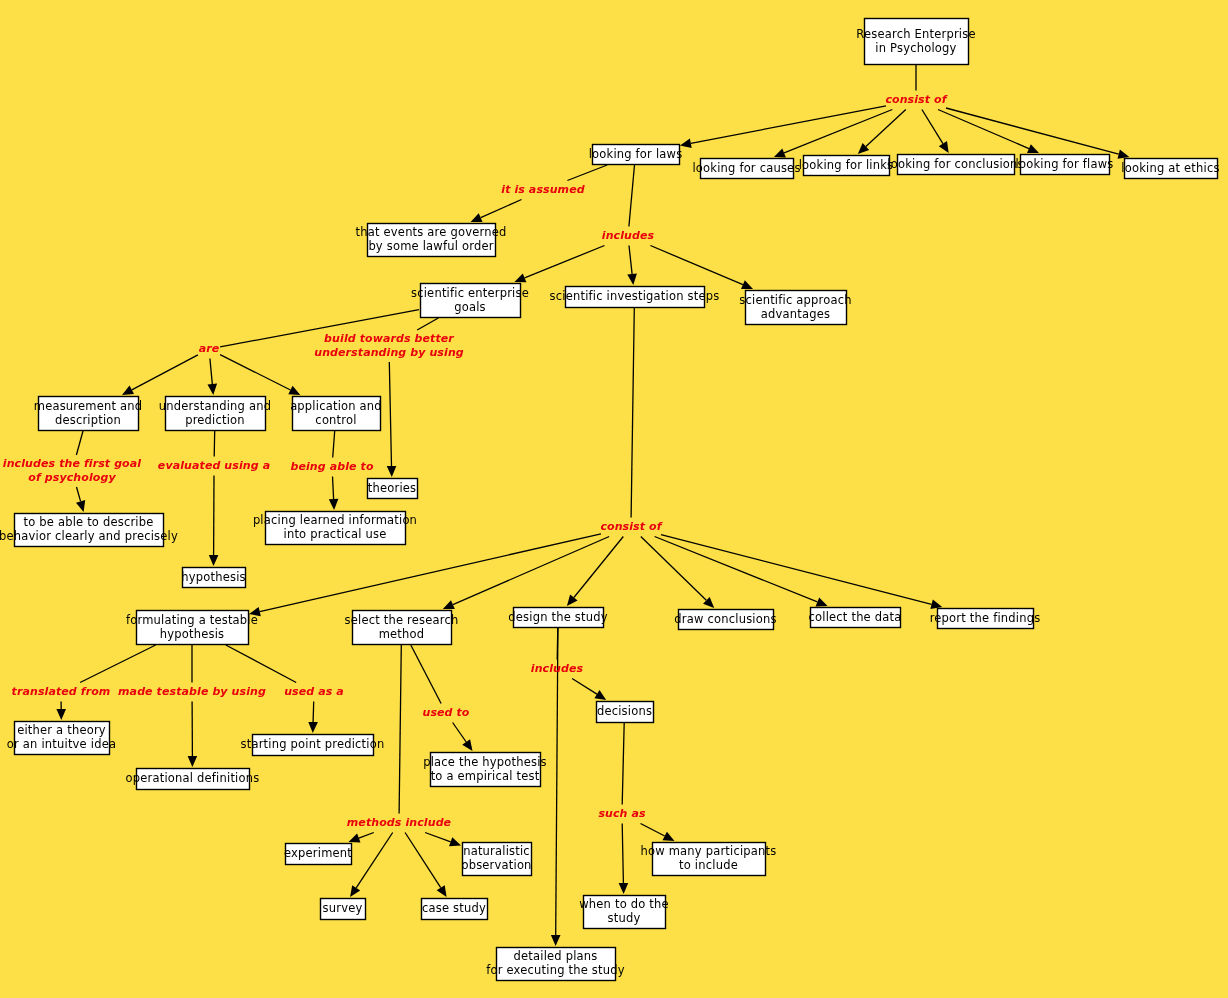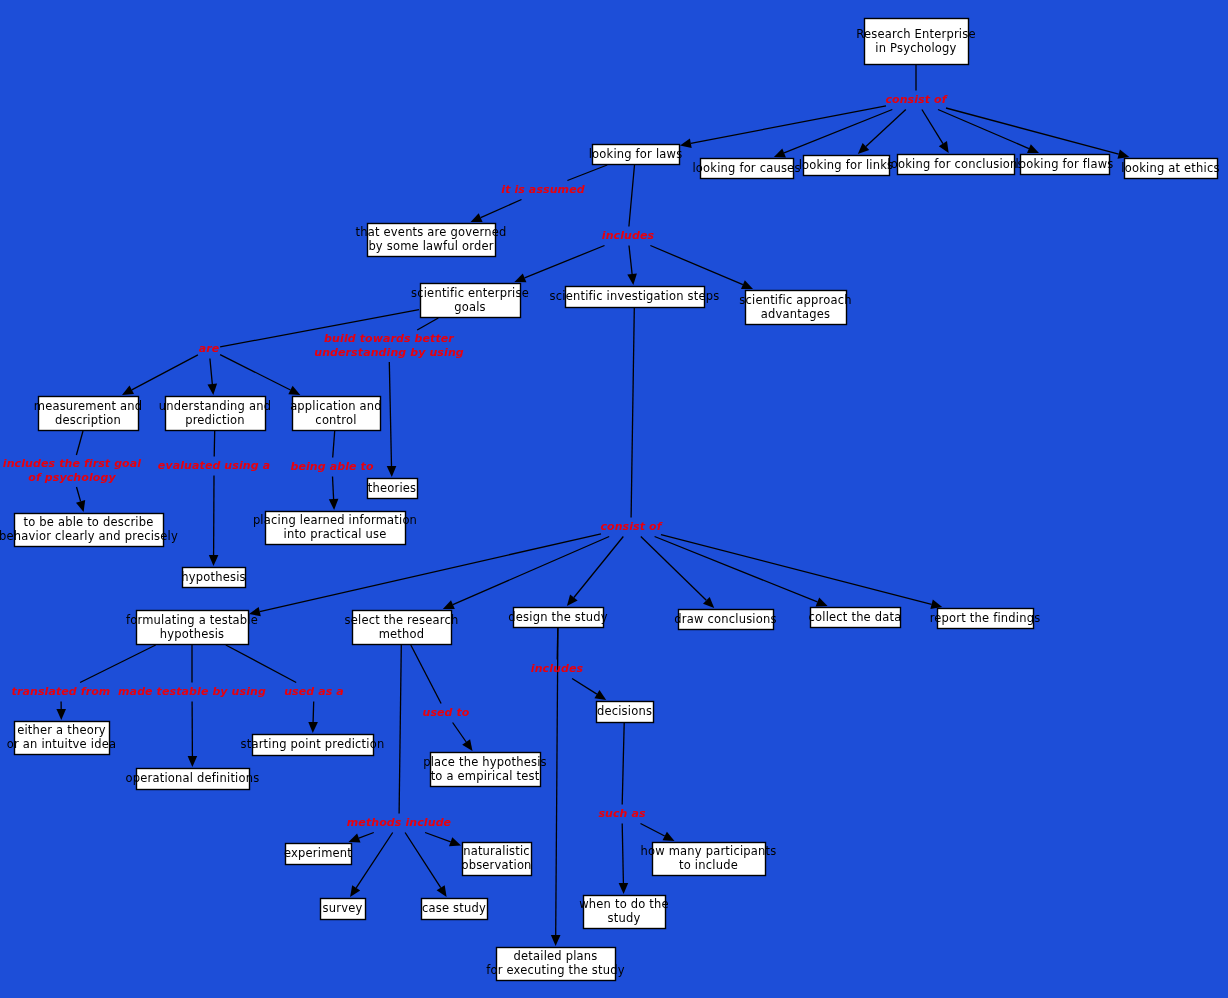--- a/index.html
+++ b/index.html
@@ -4,21 +4,21 @@
 <style>
   html, body {
     margin: 0;
     padding: 0;
     background: #ffffff;
   }
   #canvas-wrap {
     position: relative;
     width: 1228px;
     height: 998px;
-    background: #1d4ed8;
+    background: #fde047;
     overflow: hidden;
     font-family: "DejaVu Sans", sans-serif;
   }
   svg#map {
     display: block;
     width: 1228px;
     height: 998px;
   }
   .node-box {
     fill: #ffffff;

